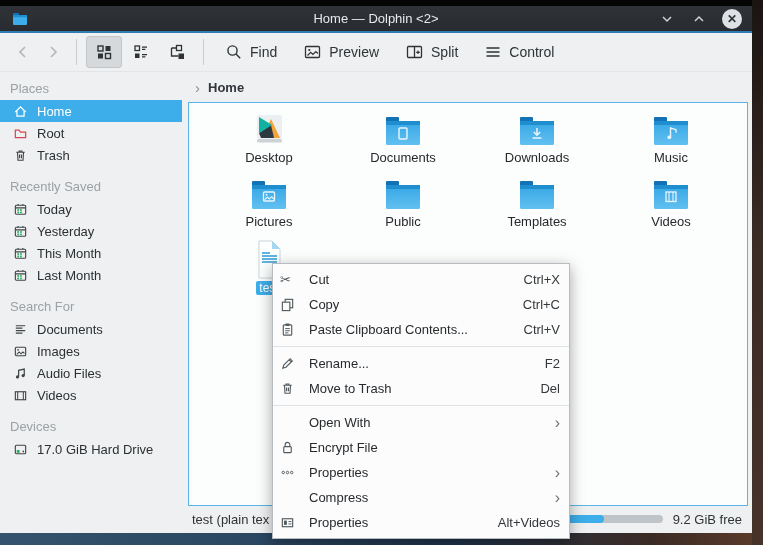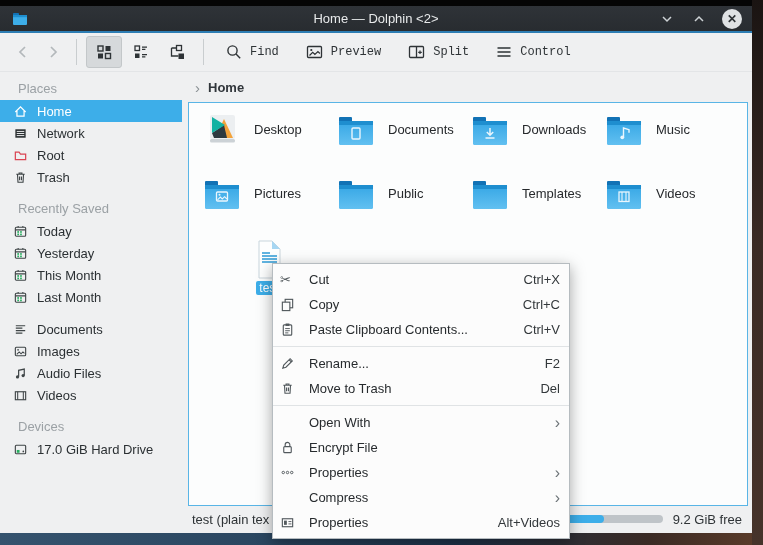--- a/index.html
+++ b/index.html
@@ -21,37 +21,37 @@
   .tb-title{position:absolute;left:0;right:0;text-align:center;color:#e8eaeb;font-size:13px;}
   .tb-controls{margin-left:auto;display:flex;align-items:center;gap:14px;margin-right:10px;z-index:2;}
   .tb-btn{width:18px;height:18px;display:flex;align-items:center;justify-content:center;cursor:default;}
   .tb-close{width:20px;height:20px;border-radius:50%;background:#dfe2e4;display:flex;align-items:center;justify-content:center;color:#2e3336;font-size:12px;font-weight:bold;}
   
   .toolbar{height:38px;background:#eff0f1;display:flex;align-items:center;padding-left:8px;border-bottom:1px solid #e3e5e7;}
   .nav-btn{width:30px;height:30px;display:flex;align-items:center;justify-content:center;}
   .tsep{width:1px;height:26px;background:#c9cdcf;margin:0 8px;}
   .vbtn{width:34px;height:30px;display:flex;align-items:center;justify-content:center;border-radius:3px;margin:0 1px;}
   .vbtn.active{background:#d6d9db;border:1px solid #c3c7c9;}
-  .tool{display:flex;align-items:center;gap:7px;padding:0 13px;height:30px;color:#2e3336;font-size:12px;font-family:Liberation Mono, monospace;}
+  .tool{display:flex;align-items:center;gap:7px;padding:0 13px;height:30px;color:#2e3336;font-size:14px;}
   
   .wbody{position:absolute;top:66px;left:0;right:0;bottom:0;display:flex;}
   .sidebar{width:186px;background:#eff0f1;padding-top:6px;box-sizing:border-box;}
-  .shead{height:22px;line-height:22px;padding-left:18px;color:#9ba1a5;font-size:13px;}
+  .shead{height:22px;line-height:22px;padding-left:10px;color:#9ba1a5;font-size:13px;}
   .ssec{margin-top:10px;}
   .ssec.first{margin-top:0;}
   .si{height:22px;display:flex;align-items:center;padding-left:12px;color:#2b3033;font-size:13px;gap:9px;}
   .si.selected{background:#3daee9;color:#fff;margin-right:4px;}
   .sic{width:16px;height:16px;display:flex;align-items:center;justify-content:center;flex:0 0 16px;}
   .maincol{flex:1;position:relative;background:#eff0f1;}
   .breadcrumb{height:30px;display:flex;align-items:center;padding-left:9px;gap:8px;font-size:13px;color:#2b3033;}
   .bc-chev{color:#8a9094;font-size:15px;}
   .bc-home{font-weight:bold;color:#31363b;}
   .viewpanel{position:absolute;left:2px;top:30px;width:560px;height:404px;background:#fcfdfd;border:1px solid #59b5e6;box-sizing:border-box;}
   .grid-row{position:absolute;left:13px;display:flex;}
-  .cell{width:134px;display:flex;align-items:center;gap:12px;}
+  .cell{width:134px;display:flex;flex-direction:column;align-items:center;}
   .cicon{height:38px;display:flex;align-items:flex-end;justify-content:center;}
   .clabel{margin-top:3px;font-size:13px;color:#26292c;}
   .filecell{position:absolute;left:13px;top:136px;width:134px;display:flex;flex-direction:column;align-items:center;}
   .flabel{margin-top:1px;font-size:12px;color:#fff;background:#3daee9;padding:0 3px;border-radius:2px;}
   
   .statusbar{position:absolute;left:2px;bottom:0;right:0;height:28px;display:flex;align-items:center;padding:0 10px 0 4px;box-sizing:border-box;font-size:13px;color:#2e3336;}
   .sb-left{white-space:nowrap;overflow:hidden;}
   .sb-spacer{flex:1;}
   .sb-bar{width:105px;height:8px;background:#bfc4c8;border-radius:4px;margin-right:10px;position:relative;overflow:hidden;}
   .sb-fill{position:absolute;left:0;top:0;bottom:0;background:#3daee9;border-radius:4px;}
@@ -183,29 +183,20 @@
             <span class="sic">
               <svg width="15" height="15" viewBox="0 0 16 16">
                   <path d="M2.5 8.5 L8 3 l5.5 5.5 M4.2 7.4 V13 h7.6 V7.4" stroke="#ffffff" stroke-width="1.3" fill="none"></path>
                 </svg>
             </span>
             <span class="sil">Home</span>
           </div>
           <div class="si">
             <span class="sic">
               <svg width="15" height="15" viewBox="0 0 16 16">
-                  <rect x="2.5" y="3.5" width="11" height="9" fill="#2c3133"></rect>
-                  <path d="M4 5.8 h8 M4 8 h8 M4 10.2 h8" stroke="#eff0f1" stroke-width="1"></path>
-                </svg>
-            </span>
-            <span class="sil">Network</span>
-          </div>
-          <div class="si">
-            <span class="sic">
-              <svg width="15" height="15" viewBox="0 0 16 16">
                   <path d="M2.5 12.5 v-8 h4 l1.5 2 h5.5 v6 z" stroke="#da4453" stroke-width="1.3" fill="none"></path>
                 </svg>
             </span>
             <span class="sil">Root</span>
           </div>
           <div class="si">
             <span class="sic">
               <svg width="15" height="15" viewBox="0 0 16 16">
                   <path d="M3.5 4.5 h9 M6.5 4.5 v-1.3 h3 v1.3 M4.8 4.5 l.5 8.5 h5.4 l.5-8.5 M7 7 v4 M9 7 v4" stroke="#3f4547" stroke-width="1.2" fill="none"></path>
                 </svg>
@@ -264,20 +255,21 @@
                   <rect x="7.6" y="7.6" width="1.8" height="1.8" fill="#27ae60"></rect>
                   <rect x="4.6" y="10.2" width="1.8" height="1.8" fill="#27ae60"></rect>
                   <rect x="7.6" y="10.2" width="1.8" height="1.8" fill="#27ae60"></rect>
                 </svg>
             </span>
             <span class="sil">Last Month</span>
           </div>
         </div>
 
         <div class="ssec">
+          <div class="shead">Search For</div>
           <div class="si">
             <span class="sic">
               <svg width="15" height="15" viewBox="0 0 16 16">
                   <path d="M3 4 h10 M3 6.6 h7 M3 9.2 h10 M3 11.8 h7" stroke="#3f4547" stroke-width="1.3"></path>
                 </svg>
             </span>
             <span class="sil">Documents</span>
           </div>
           <div class="si">
             <span class="sic">

